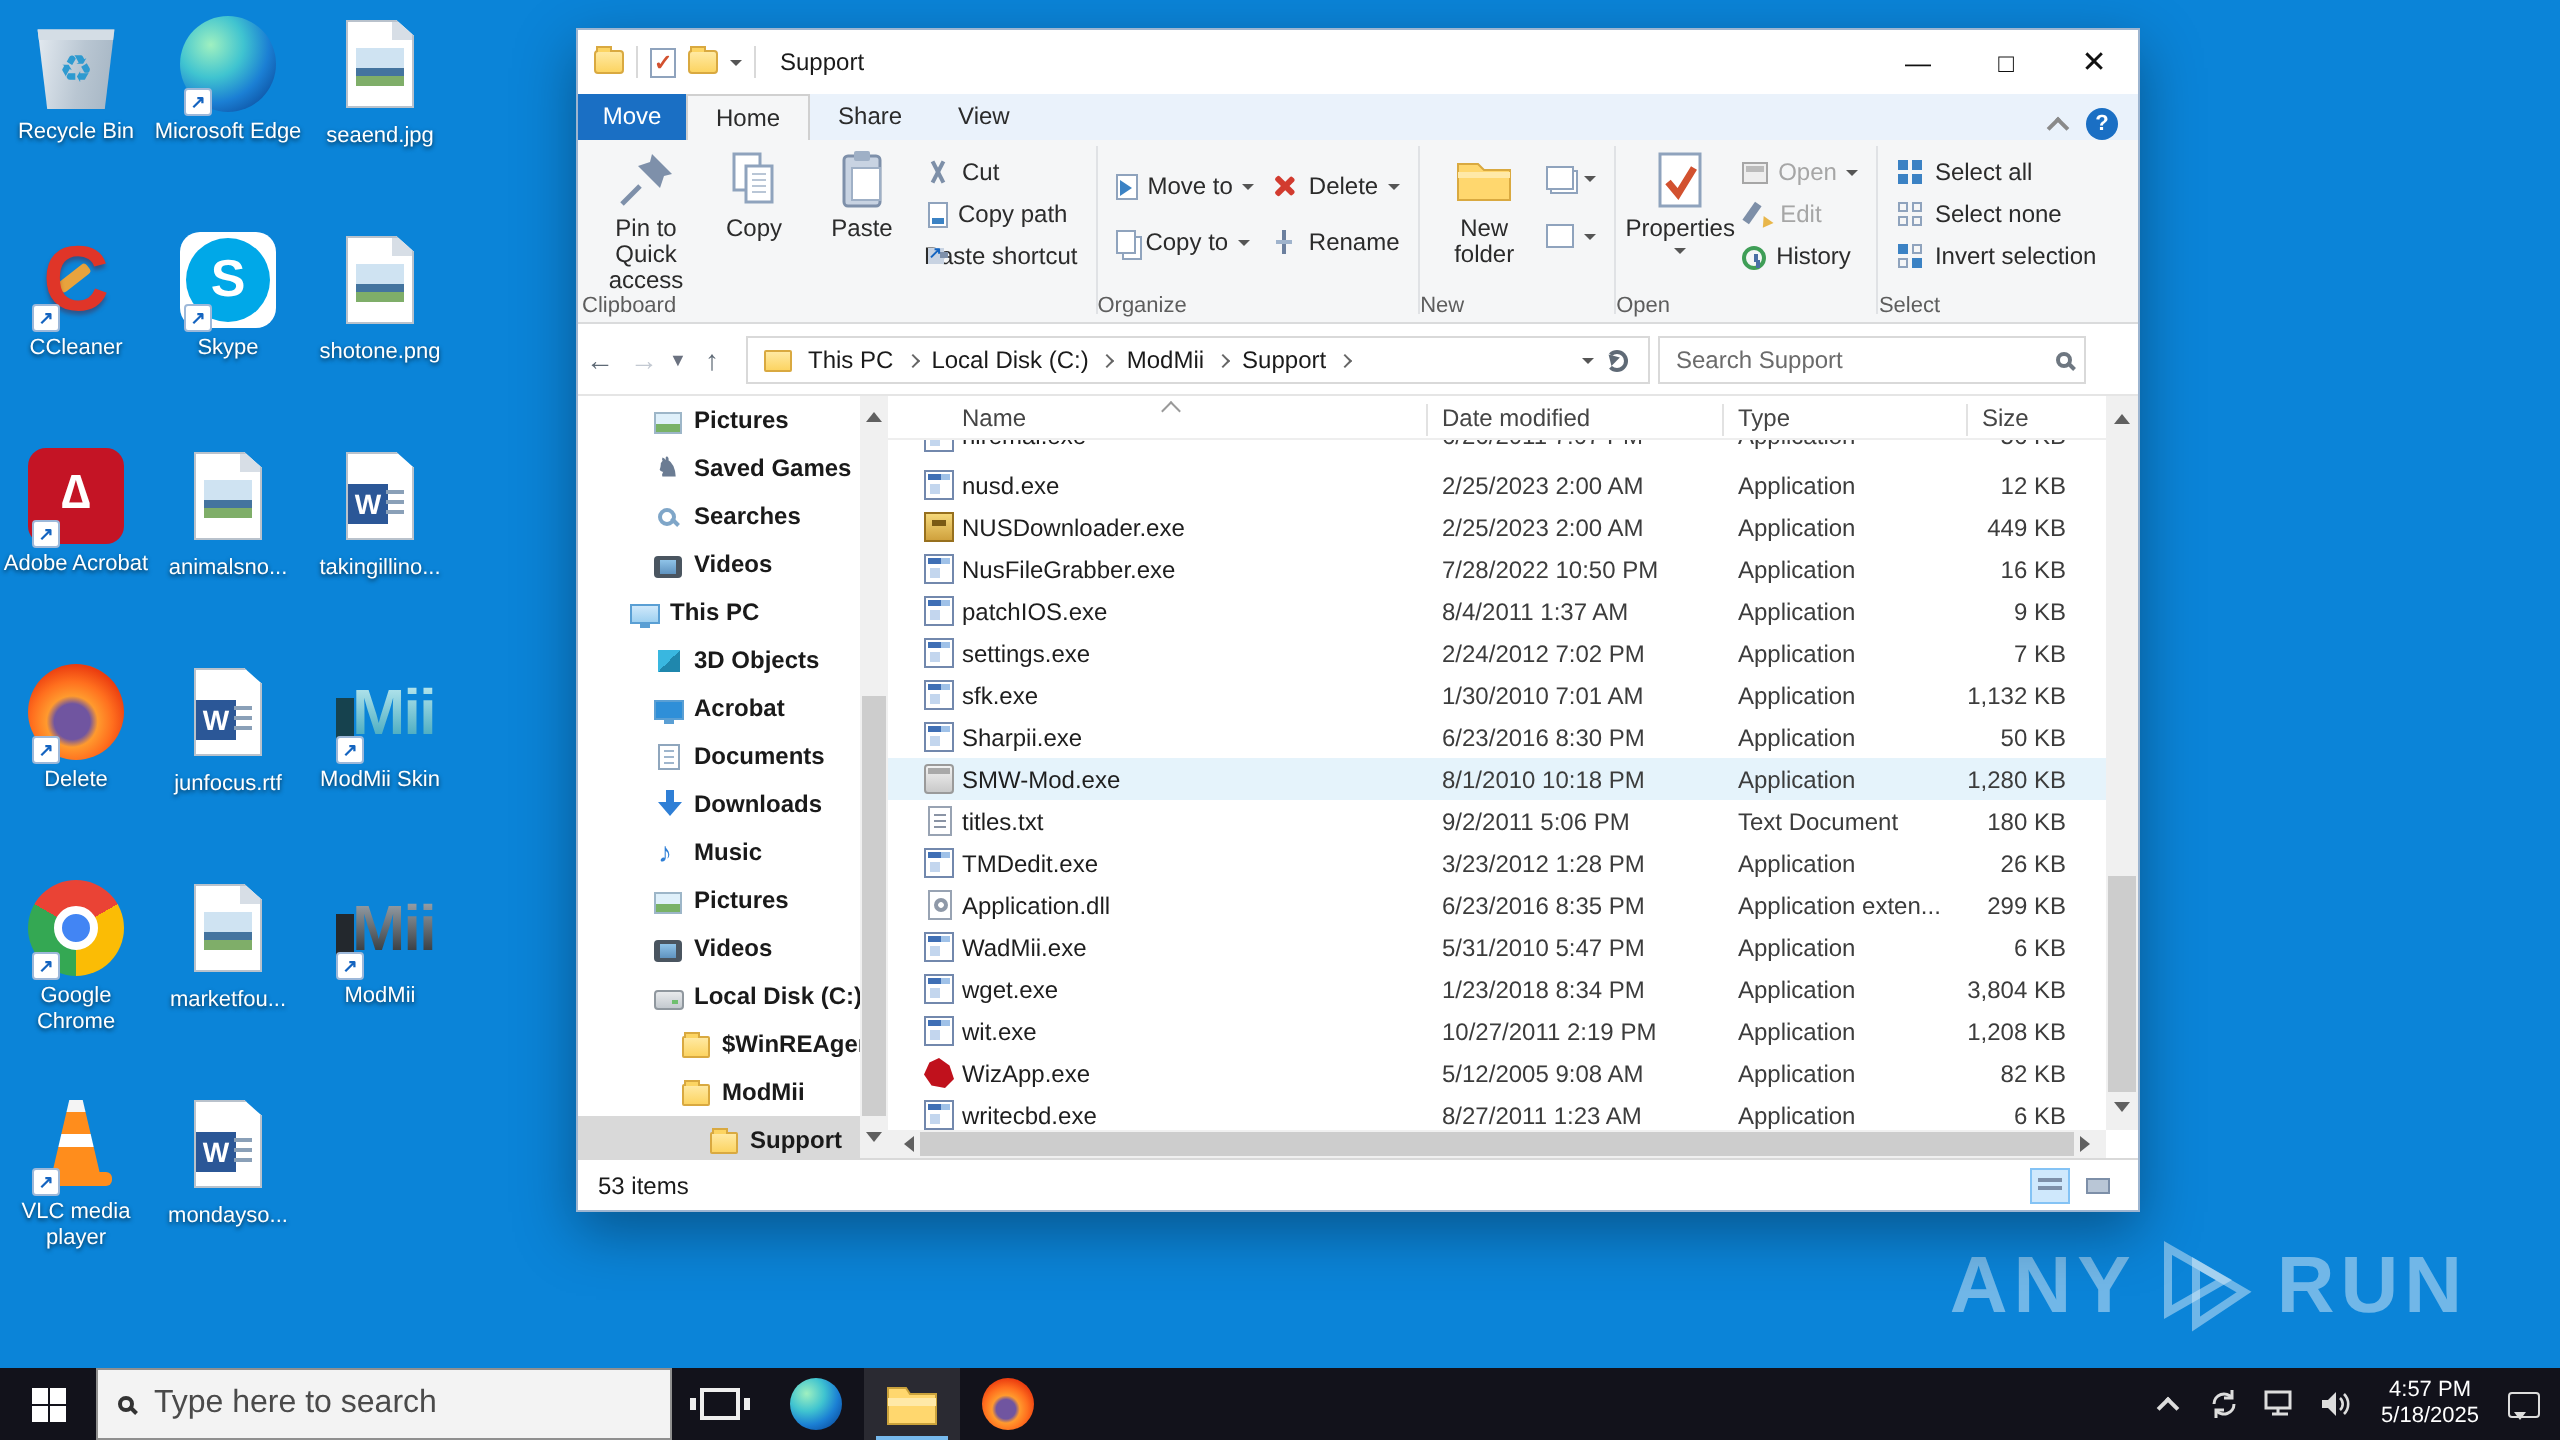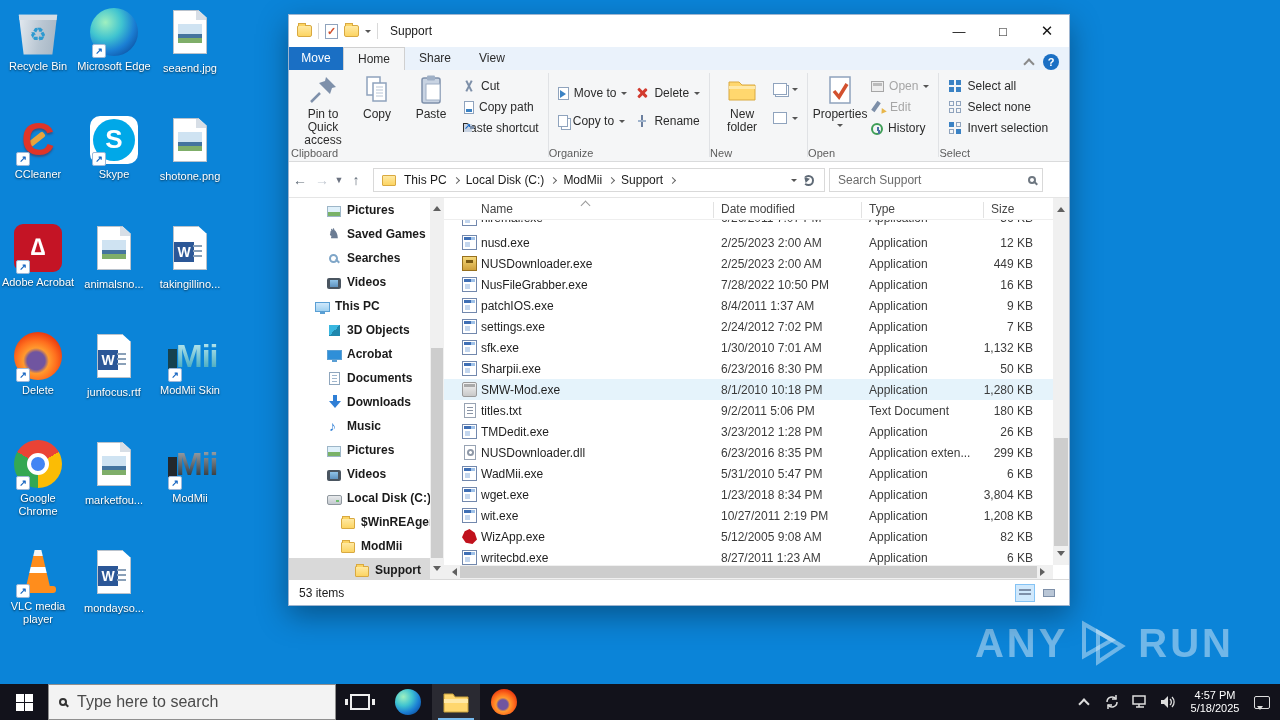--- a/index.html
+++ b/index.html
@@ -797,21 +797,21 @@
           </div>
           <div class="frow">
             <span class="ficon exe"></span>
             <span class="fname">TMDedit.exe</span>
             <span class="fdate">3/23/2012 1:28 PM</span>
             <span class="ftype">Application</span>
             <span class="fsize">26 KB</span>
           </div>
           <div class="frow">
             <span class="ficon dll"></span>
-            <span class="fname">NUSDownloader.dll</span>
+            <span class="fname">Application.dll</span>
             <span class="fdate">6/23/2016 8:35 PM</span>
             <span class="ftype">Application exten...</span>
             <span class="fsize">299 KB</span>
           </div>
           <div class="frow">
             <span class="ficon exe"></span>
             <span class="fname">WadMii.exe</span>
             <span class="fdate">5/31/2010 5:47 PM</span>
             <span class="ftype">Application</span>
             <span class="fsize">6 KB</span>

